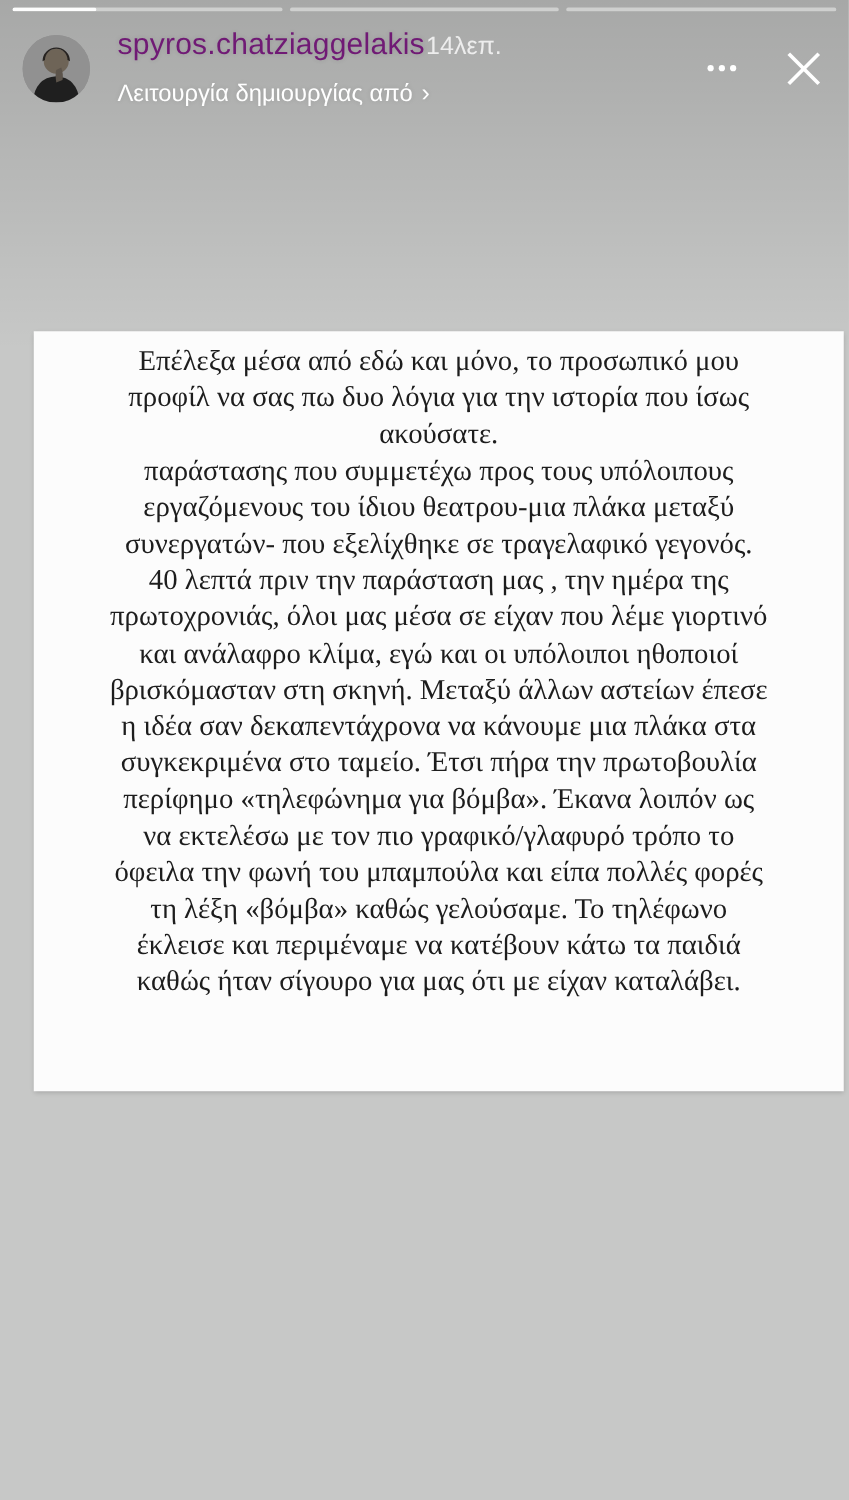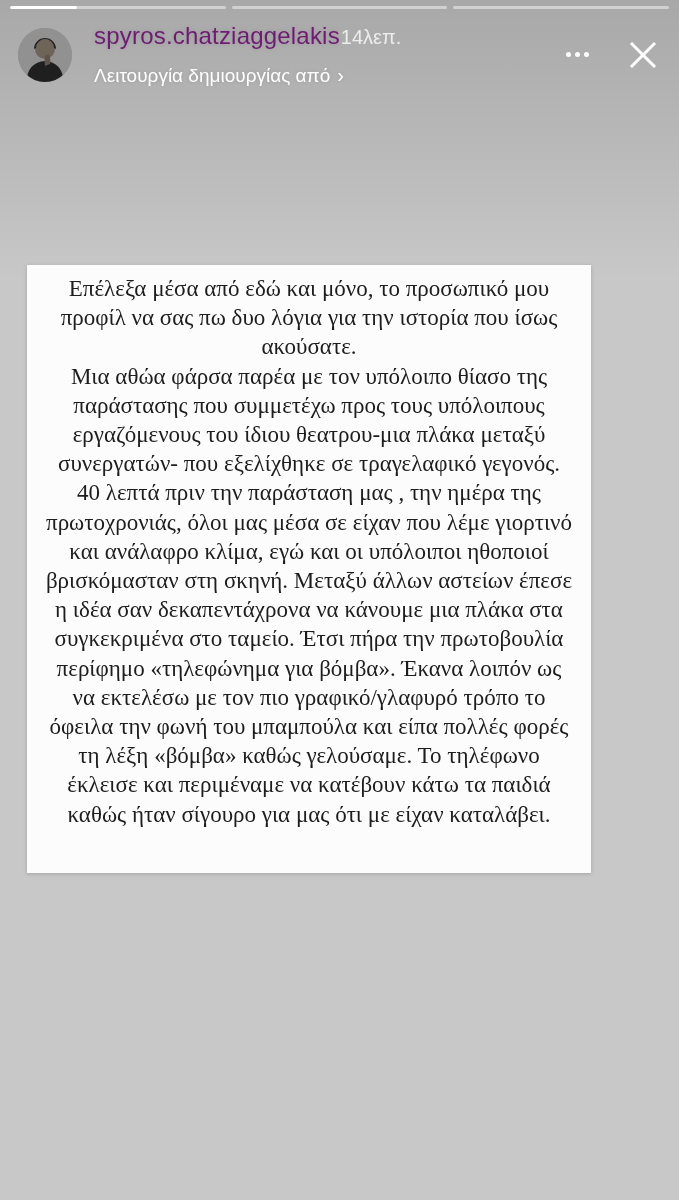--- a/index.html
+++ b/index.html
@@ -63,21 +63,21 @@
   .more-btn .dot {
     width: 5px; height: 5px; border-radius: 50%; background: #ffffff;
   }
   .close-btn {
     width: 44px; height: 44px; display: flex;
     align-items: center; justify-content: center; cursor: pointer;
   }
   
   .story-card {
     position: absolute; left: 27px; top: 265px;
-    width: 564px; height: 608px;
+    width: 648px; height: 608px;
     background: #fcfcfc;
     box-shadow: 0 1px 4px rgba(0,0,0,0.18);
     padding-top: 9px;
     box-sizing: border-box;
     overflow: hidden;
   }
   .story-card .text-line {
     font-family: "Liberation Serif", serif;
     font-size: 23px; line-height: 29.2px;
     color: #1d1d1d; text-align: center;
@@ -133,21 +133,20 @@
         <line x1="31" y1="7" x2="7" y2="31" stroke="#ffffff" stroke-width="3"></line>
       </svg>
     </div>
   </div>
 </div>
 
 <div class="story-card">
     <div class="text-line">Επέλεξα μέσα από εδώ και μόνο, το προσωπικό μου</div>
     <div class="text-line">προφίλ να σας πω δυο λόγια για την ιστορία που ίσως</div>
     <div class="text-line">ακούσατε.</div>
-    <div class="text-line">Μια αθώα φάρσα παρέα με τον υπόλοιπο θίασο της</div>
     <div class="text-line">παράστασης που συμμετέχω προς τους υπόλοιπους</div>
     <div class="text-line">εργαζόμενους του ίδιου θεατρου-μια πλάκα μεταξύ</div>
     <div class="text-line">συνεργατών- που εξελίχθηκε σε τραγελαφικό γεγονός.</div>
     <div class="text-line">40 λεπτά πριν την παράσταση μας , την ημέρα της</div>
     <div class="text-line">πρωτοχρονιάς, όλοι μας μέσα σε είχαν που λέμε γιορτινό</div>
     <div class="text-line">και ανάλαφρο κλίμα, εγώ και οι υπόλοιποι ηθοποιοί</div>
     <div class="text-line">βρισκόμασταν στη σκηνή. Μεταξύ άλλων αστείων έπεσε</div>
     <div class="text-line">η ιδέα σαν δεκαπεντάχρονα να κάνουμε μια πλάκα στα</div>
     <div class="text-line">συγκεκριμένα στο ταμείο. Έτσι πήρα την πρωτοβουλία</div>
     <div class="text-line">περίφημο «τηλεφώνημα για βόμβα». Έκανα λοιπόν ως</div>

